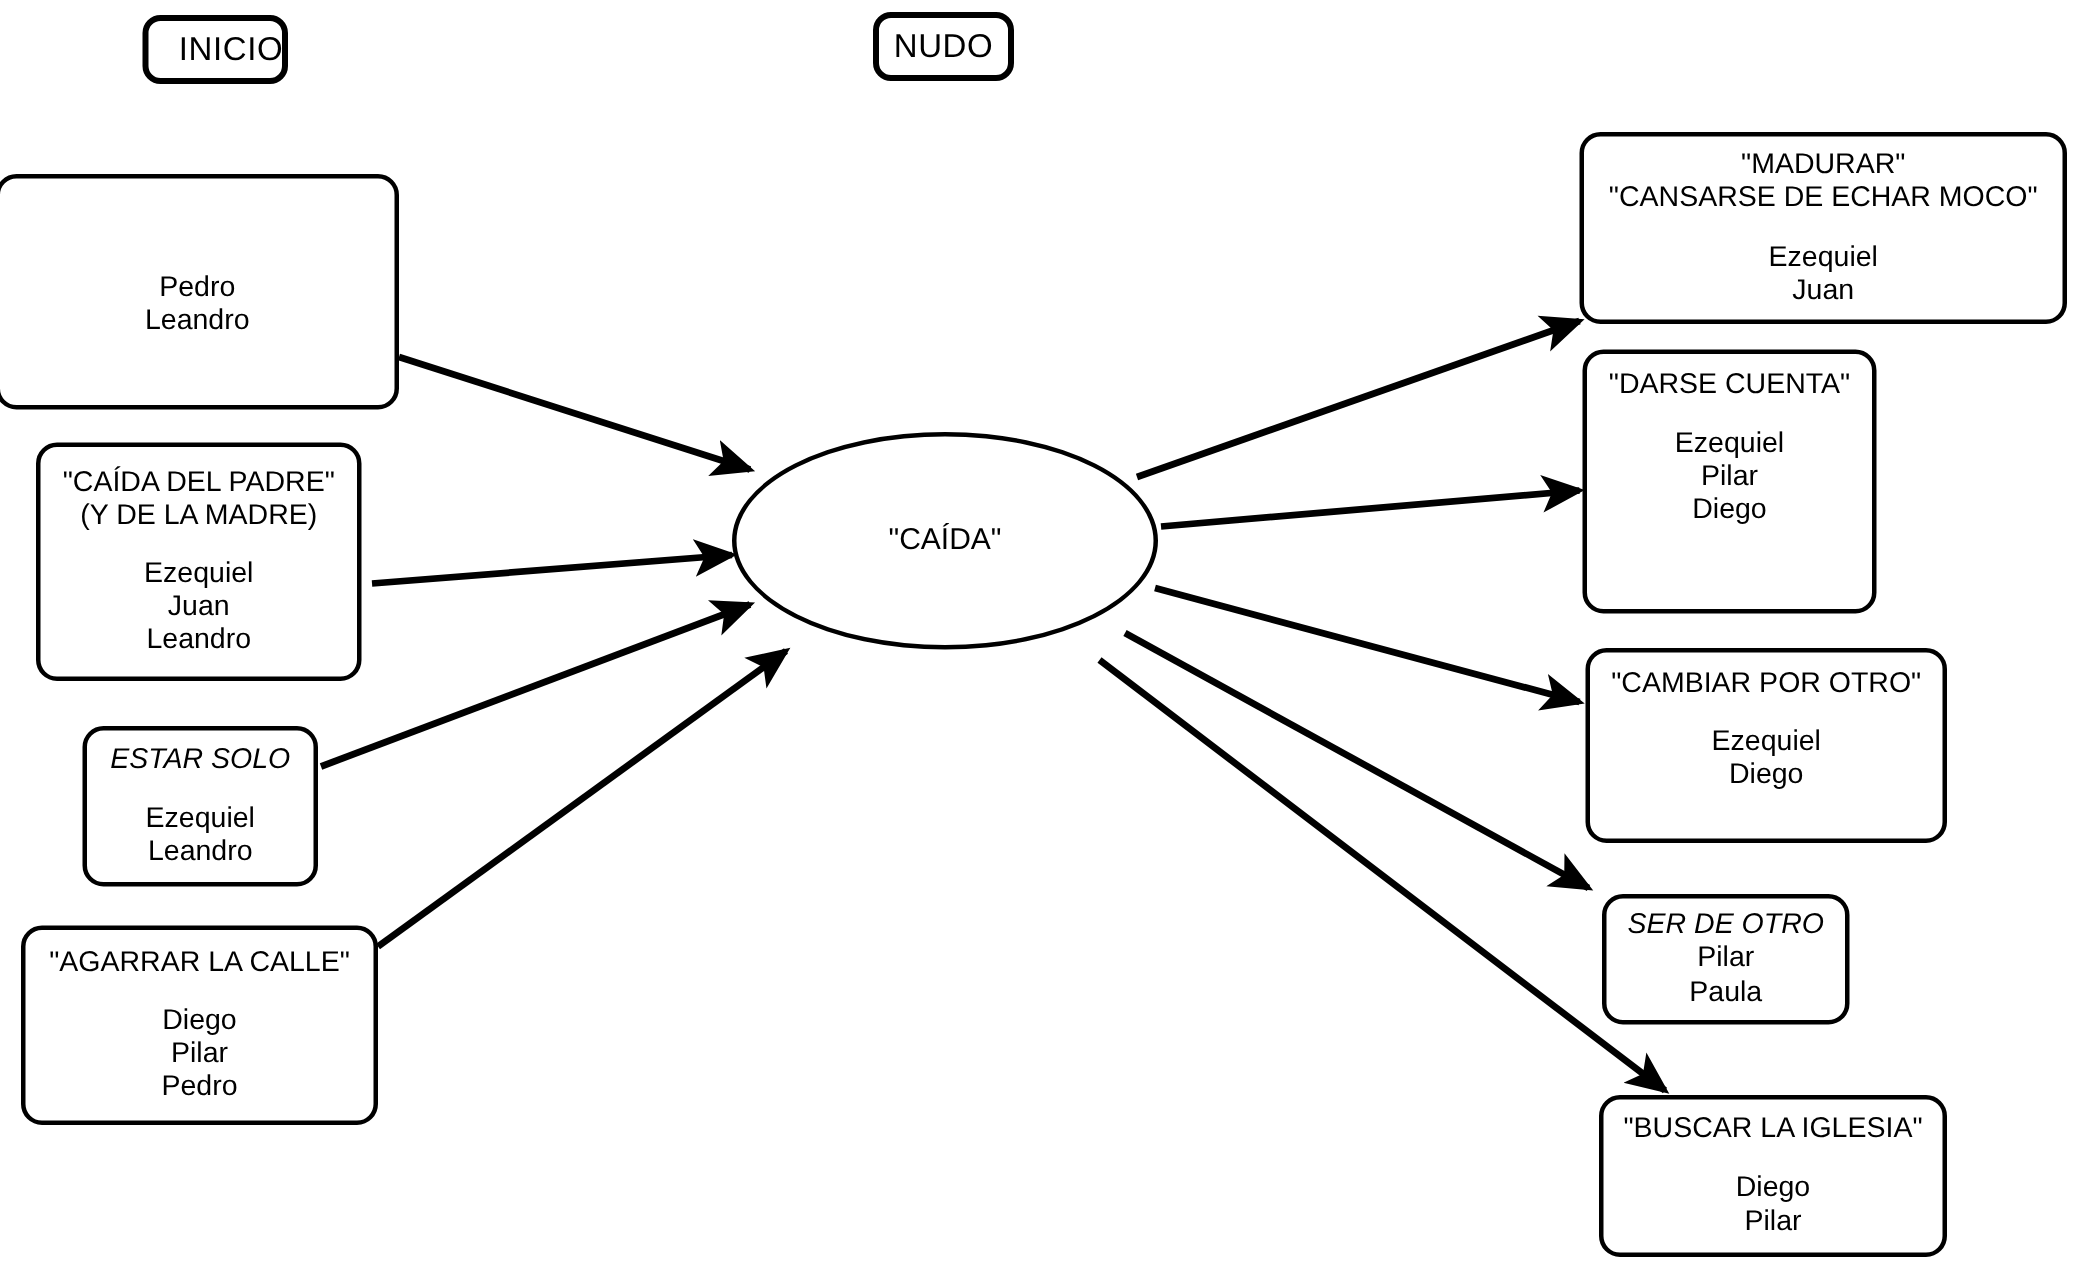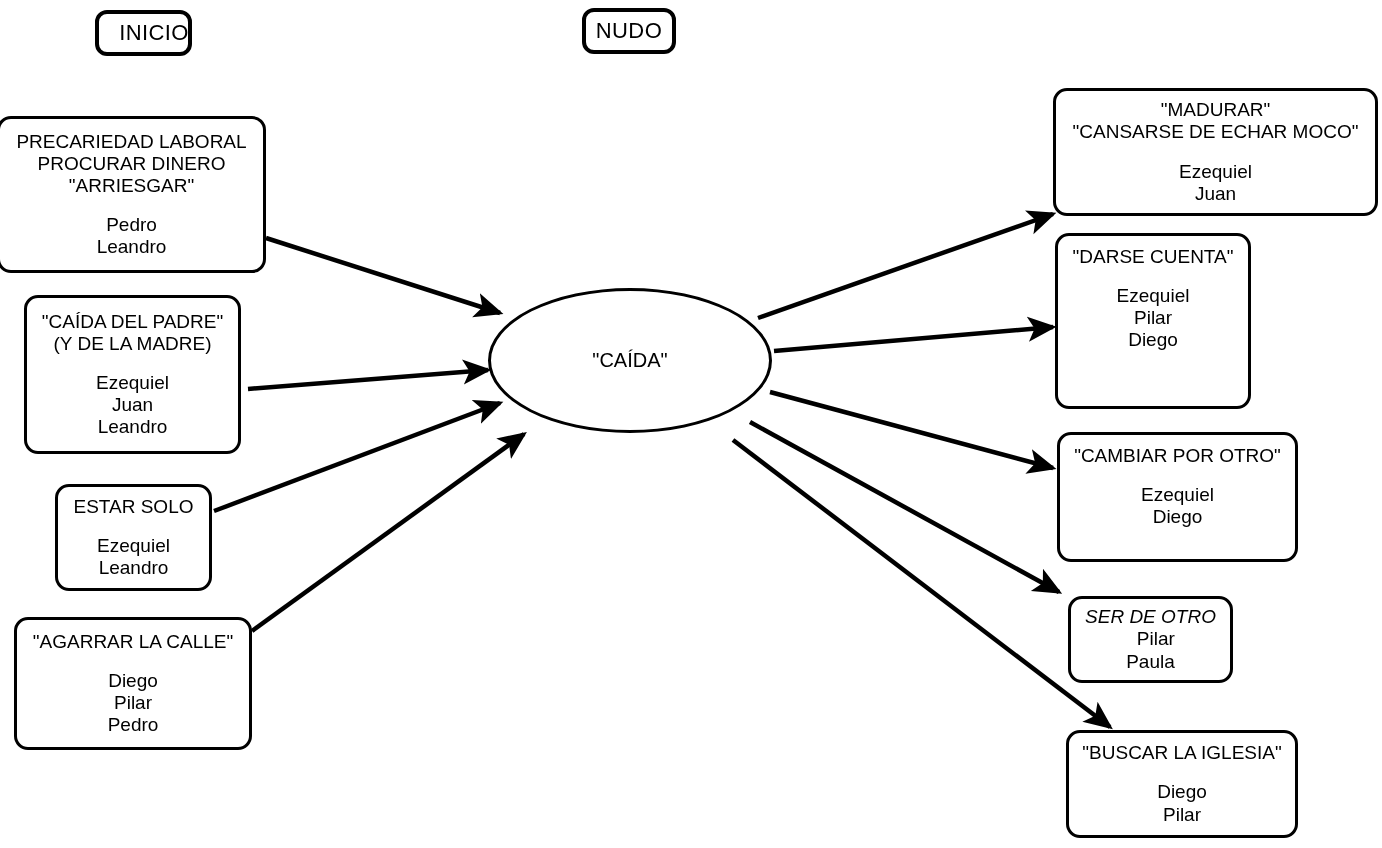--- a/index.html
+++ b/index.html
@@ -108,39 +108,36 @@
   </div>
   <div class="stage-label" style="left:582px; top:8px; width:94px; height:46px;text-align:right;">
     <span>NUDO</span>
   </div>
 
   <div class="hub" style="left:488px; top:288px; width:284px; height:145px;">
     <span>"CAÍDA"</span>
   </div>
 
   <div class="node" style="left:-3px; top:116px; width:269px; height:157px;">
-    <span class="title-line" style="white-space: pre-line;">PRECARIEDAD LABORAL
-PROCURAR DINERO
-"ARRIESGAR"</span>
     <span class="gap"></span>
     <span class="names" style="white-space: pre-line;">Pedro
 Leandro</span>
   </div>
 
   <div class="node" style="left:24px; top:295px; width:217px; height:159px;">
     <span class="title-line" style="white-space: pre-line;">"CAÍDA DEL PADRE"
 (Y DE LA MADRE)</span>
     <span class="gap"></span>
     <span class="names" style="white-space: pre-line;">Ezequiel
 Juan
 Leandro</span>
   </div>
 
   <div class="node" style="left:55px; top:484px; width:157px; height:107px;">
-    <span class="title-line" style="white-space: pre-line;">ESTAR SOLO</span>
+    <span class="title-line" style="white-space: pre-line; font-style: italic;">ESTAR SOLO</span>
     <span class="gap"></span>
     <span class="names" style="white-space: pre-line;">Ezequiel
 Leandro</span>
   </div>
 
   <div class="node" style="left:14px; top:617px; width:238px; height:133px;">
     <span class="title-line" style="white-space: pre-line;">"AGARRAR LA CALLE"</span>
     <span class="gap"></span>
     <span class="names" style="white-space: pre-line;">Diego
 Pilar
@@ -163,21 +160,21 @@
 Diego</span>
   </div>
 
   <div class="node" style="left:1057px; top:432px; width:241px; height:130px; justify-content:flex-start; padding-top:10px;">
     <span class="title-line" style="white-space: pre-line;">"CAMBIAR POR OTRO"</span>
     <span class="gap"></span>
     <span class="names" style="white-space: pre-line;">Ezequiel
 Diego</span>
   </div>
 
-  <div class="node" style="left:1068px; top:596px; width:165px; height:87px;text-align:right;">
+  <div class="node" style="left:1068px; top:596px; width:165px; height:87px;">
     <span class="title-line ital" style="white-space: pre-line;">SER DE OTRO</span>
     <span class="names" style="white-space: pre-line;">Pilar
 Paula</span>
   </div>
 
   <div class="node" style="left:1066px; top:730px; width:232px; height:108px;">
     <span class="title-line" style="white-space: pre-line;">"BUSCAR LA IGLESIA"</span>
     <span class="gap"></span>
     <span class="names" style="white-space: pre-line;">Diego
 Pilar</span>

